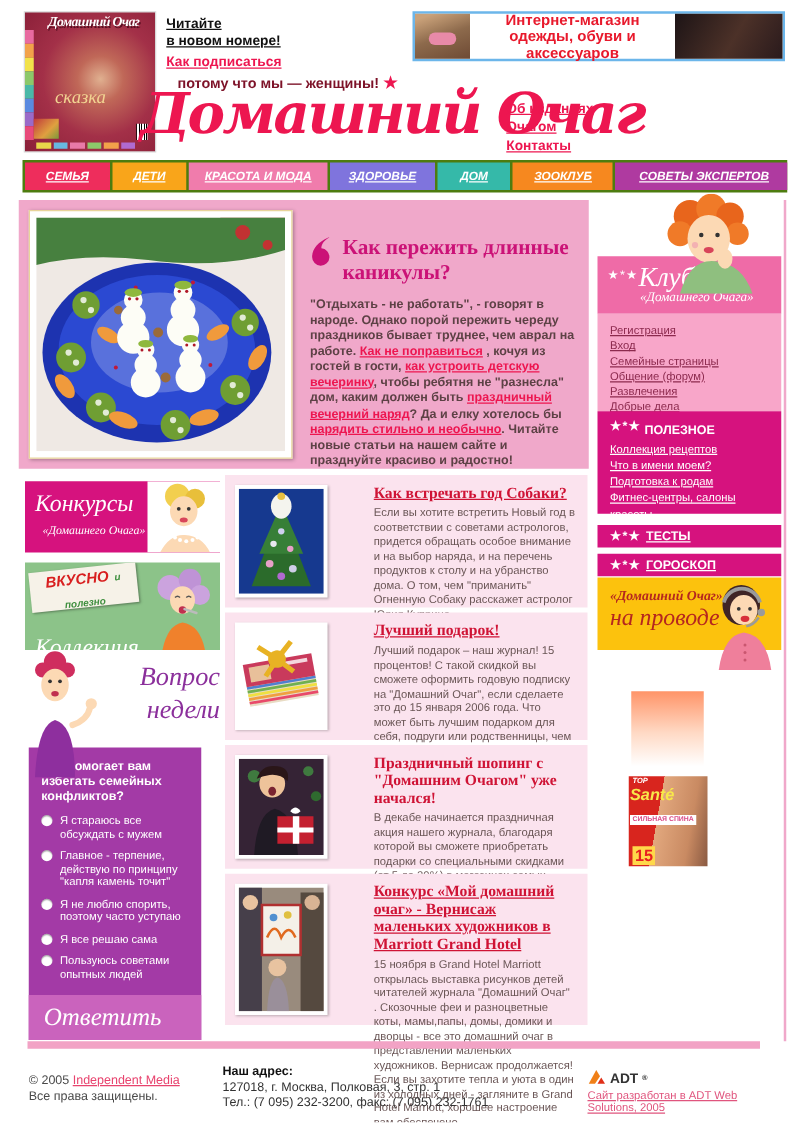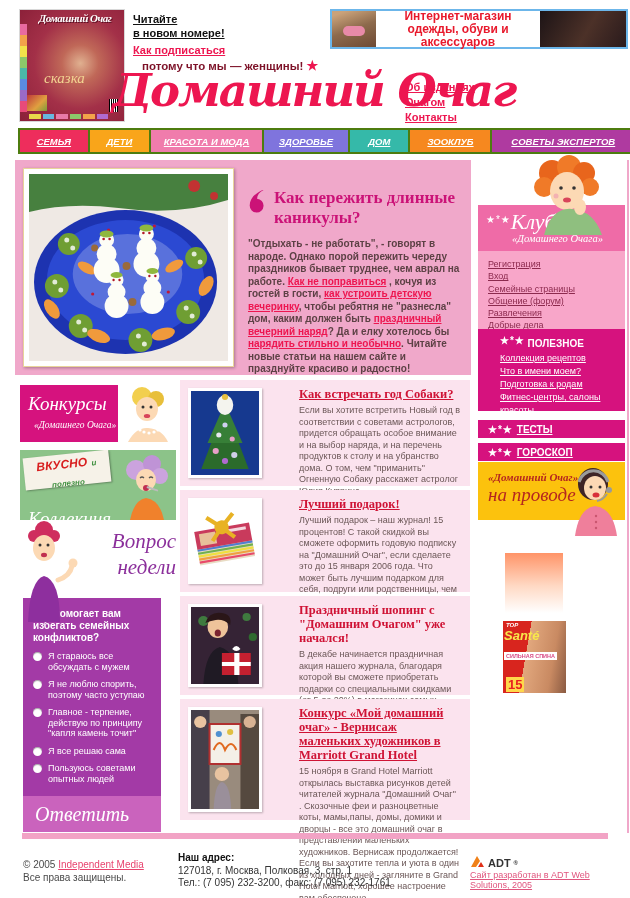--- a/index.html
+++ b/index.html
@@ -108,21 +108,21 @@
 
   
   .sb{position:absolute;left:478px;width:147px;box-sizing:border-box;}
   .club-mascot{position:absolute;left:514px;top:155px;z-index:2;}
   .club-head{top:205px;height:46px;background:#ef6ba7;color:#fff;padding:4px 8px;}
   .stars{font-size:10px;vertical-align:6px;letter-spacing:1px;}
   .club-title{font-family:"Liberation Serif",serif;font-style:italic;font-size:22px;}
   .club-sub{font-family:"Liberation Serif",serif;font-style:italic;font-size:10.5px;margin:-2px 0 0 26px;}
   .club-links{top:251px;height:78px;background:#f8a6c9;padding:7px 10px 0;}
   .club-links a{display:block;font-size:9px;color:#8c2a4e;text-decoration:underline;line-height:12.3px;}
-  .useful{top:329px;height:82px;background:#d6127e;padding:6px 22px 0;}
+  .useful{top:329px;height:82px;background:#d6127e;padding:6px 10px 0;}
   .useful-head{color:#fff;font-weight:bold;font-size:10px;margin-bottom:3px;}
   .useful-head .stars{vertical-align:3px;}
   .useful a{display:block;font-size:9px;color:#fff;text-decoration:underline;line-height:13px;}
   .bar{background:#d6127e;color:#fff;font-weight:bold;font-size:10px;height:18px;
     display:flex;align-items:center;padding:0 10px;}
   .bar .stars{margin-right:4px;vertical-align:3px;}
   .bar a{color:#fff;text-decoration:underline;}
   .bar-tests{top:420px;} .bar-horo{top:443px;}
   .phone-banner{top:462px;height:58px;background:#fcc20d;}
   .pb-text{padding:9px 0 0 10px;color:#b5261f;font-family:"Liberation Serif",serif;font-style:italic;}
@@ -388,25 +388,25 @@
 
   <div class="poll">
     <div class="poll-body">
       <div class="poll-q">Что помогает вам избегать семейных конфликтов?</div>
       <div class="poll-opt">
         <span class="radio"></span>
         <span class="opt">Я стараюсь все обсуждать с мужем</span>
       </div>
       <div class="poll-opt">
         <span class="radio"></span>
-        <span class="opt">Я не люблю спорить, поэтому часто уступаю</span>
+        <span class="opt">Главное - терпение, действую по принципу "капля камень точит"</span>
       </div>
       <div class="poll-opt">
         <span class="radio"></span>
-        <span class="opt">Главное - терпение, действую по принципу "капля камень точит"</span>
+        <span class="opt">Я не люблю спорить, поэтому часто уступаю</span>
       </div>
       <div class="poll-opt">
         <span class="radio"></span>
         <span class="opt">Я все решаю сама</span>
       </div>
       <div class="poll-opt">
         <span class="radio"></span>
         <span class="opt">Пользуюсь советами опытных людей</span>
       </div>
     </div>

